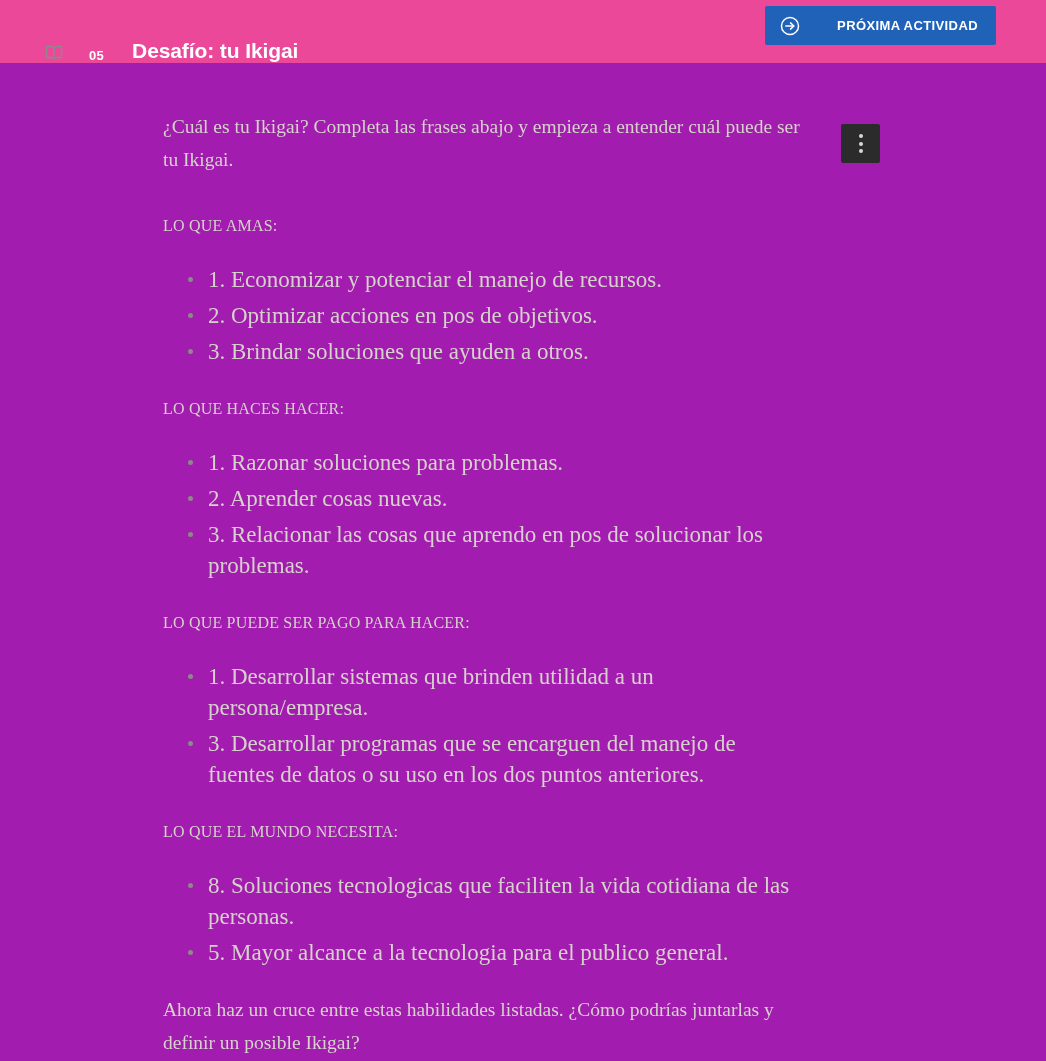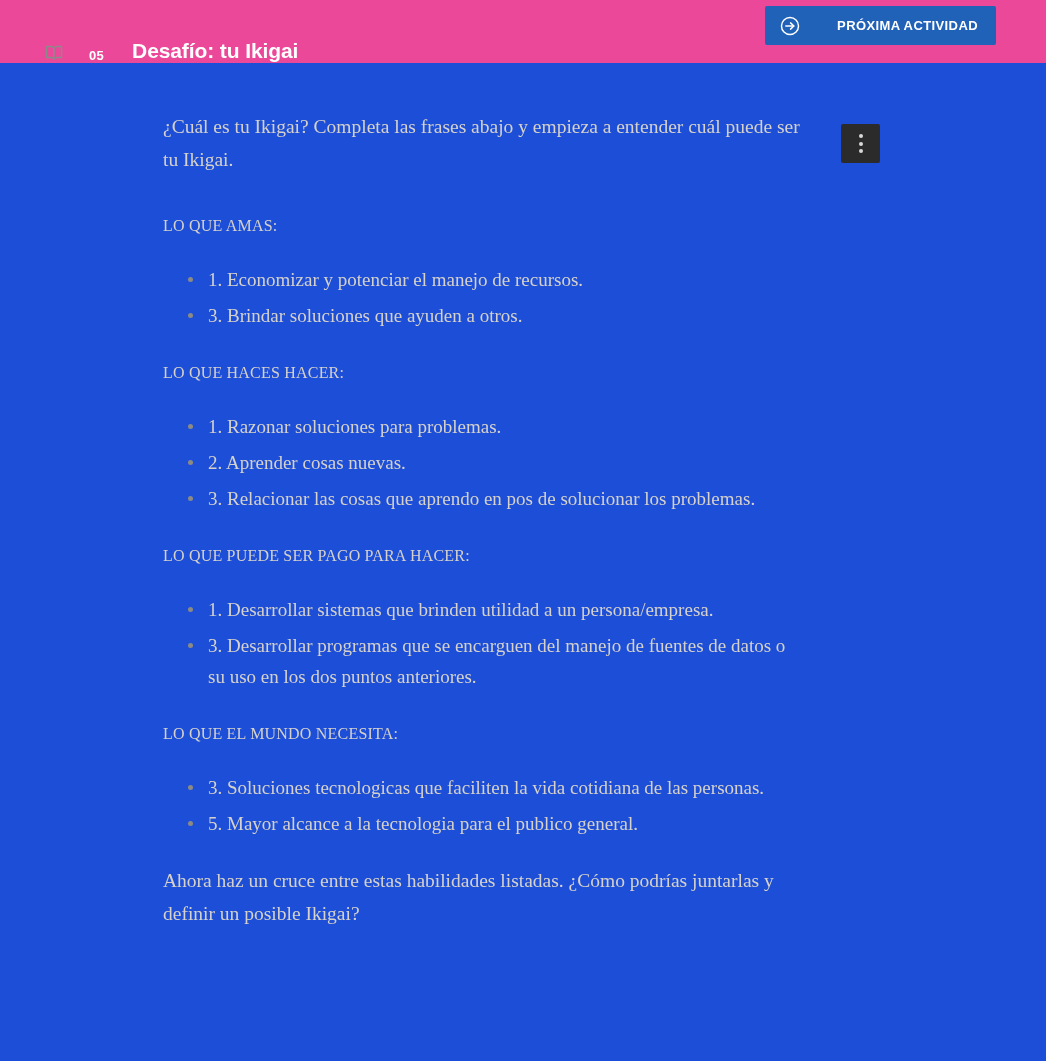--- a/index.html
+++ b/index.html
@@ -101,21 +101,21 @@
     border-radius: 50%;
     background: #d8d8d8;
     margin: 1.8px 0;
   }
 
   
   .content-wrap {
     position: relative;
     width: 1046px;
     height: 998px;
-    background: #1d4ed8;
+    background: #a21caf;
   }
   .content {
     position: absolute;
     left: 163px;
     top: 47px;
     width: 640px;
     color: #d6d2cb;
     font-family: "Liberation Serif", serif;
   }
   .para {
@@ -131,21 +131,21 @@
     color: #d6d2cb;
     letter-spacing: 0.2px;
   }
   ul.item-list {
     list-style: none;
     margin: 0 0 25px 0;
     padding: 0;
   }
   ul.item-list li {
     position: relative;
-    font-size: 19px;
+    font-size: 23px;
     line-height: 31px;
     margin-bottom: 5px;
     padding-left: 45px;
     color: #d6d2cb;
   }
   ul.item-list li::before {
     content: "";
     position: absolute;
     left: 25px;
     top: 13px;
@@ -197,37 +197,38 @@
     <span class="kebab-dot"></span>
   </button>
 
   <div class="content">
 
     <p class="para">¿Cuál es tu Ikigai? Completa las frases abajo y empieza a entender cuál puede ser tu Ikigai.</p>
 
     <p class="section-head">LO QUE AMAS:</p>
     <ul class="item-list">
       <li>1. Economizar y potenciar el manejo de recursos.</li>
+      <li>2. Optimizar acciones en pos de objetivos.</li>
       <li>3. Brindar soluciones que ayuden a otros.</li>
     </ul>
 
     <p class="section-head">LO QUE HACES HACER:</p>
     <ul class="item-list">
       <li>1. Razonar soluciones para problemas.</li>
       <li>2. Aprender cosas nuevas.</li>
       <li>3. Relacionar las cosas que aprendo en pos de solucionar los problemas.</li>
     </ul>
 
     <p class="section-head">LO QUE PUEDE SER PAGO PARA HACER:</p>
     <ul class="item-list">
       <li>1. Desarrollar sistemas que brinden utilidad a un persona/empresa.</li>
       <li>3. Desarrollar programas que se encarguen del manejo de fuentes de datos o su uso en los dos puntos anteriores.</li>
     </ul>
 
     <p class="section-head">LO QUE EL MUNDO NECESITA:</p>
     <ul class="item-list">
-      <li>3. Soluciones tecnologicas que faciliten la vida cotidiana de las personas.</li>
+      <li>8. Soluciones tecnologicas que faciliten la vida cotidiana de las personas.</li>
       <li>5. Mayor alcance a la tecnologia para el publico general.</li>
     </ul>
 
     <p class="closing">Ahora haz un cruce entre estas habilidades listadas. ¿Cómo podrías juntarlas y definir un posible Ikigai?</p>
   </div>
 </div>
 
 </body></html>

